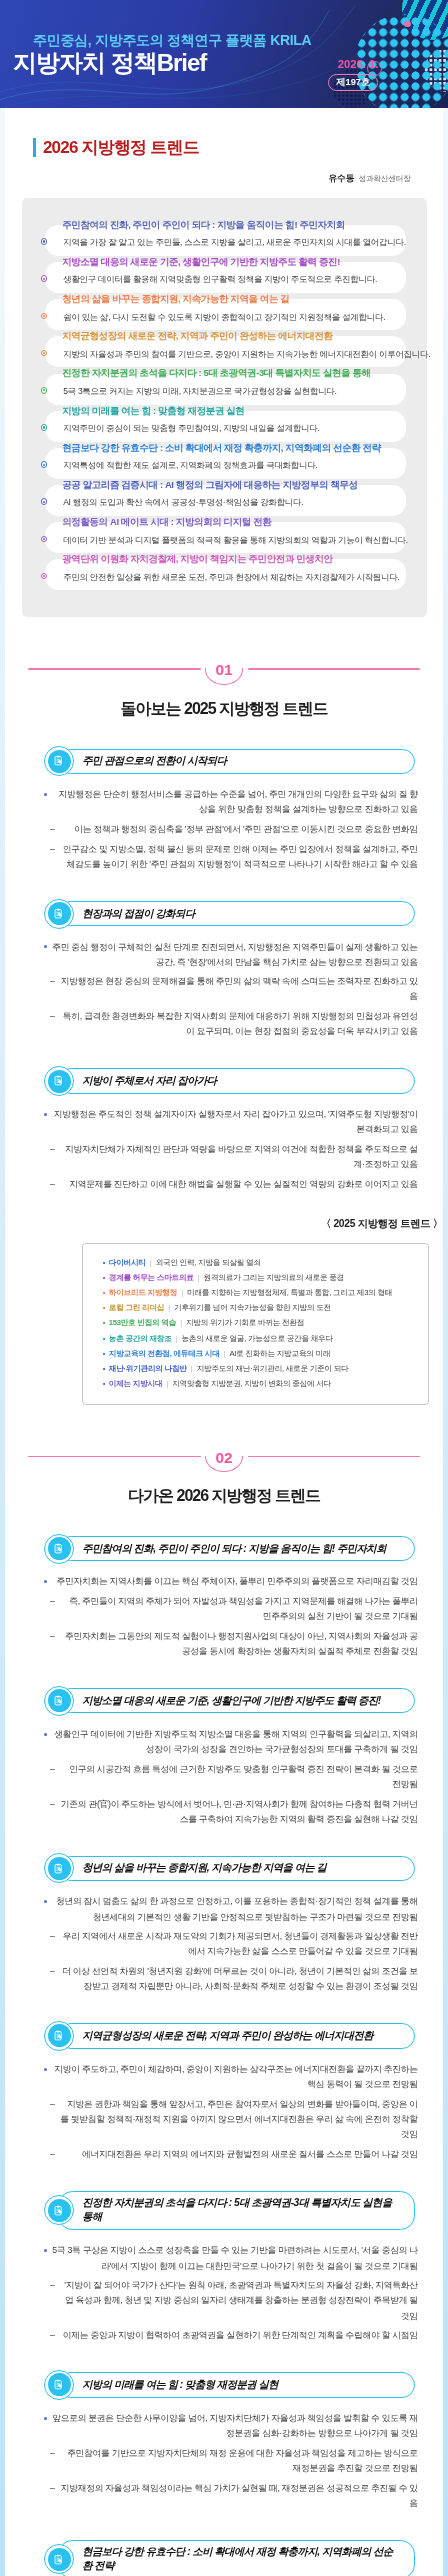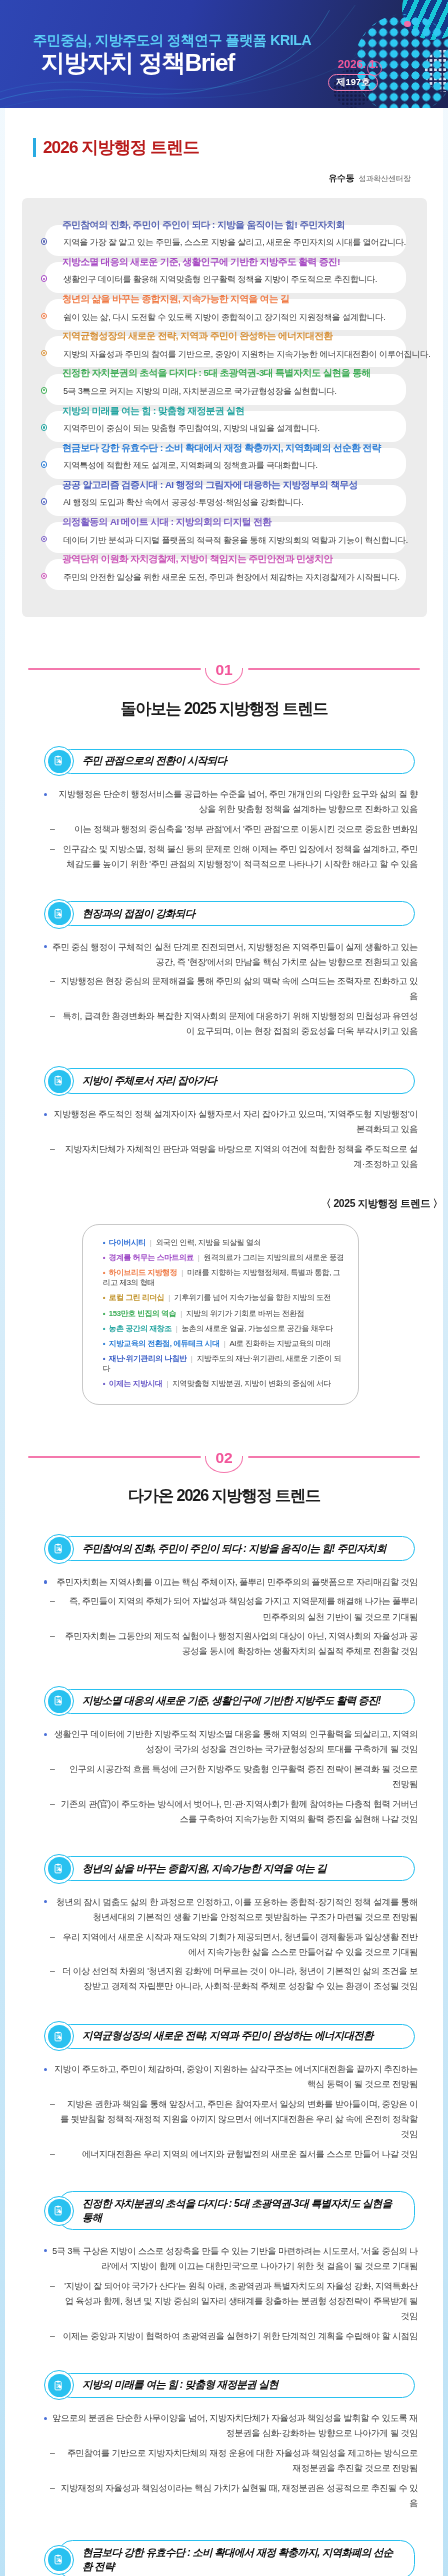--- a/index.html
+++ b/index.html
@@ -3,21 +3,21 @@
 <meta charset="utf-8">
 <style>
   html,body{margin:0;padding:0;}
   body{width:448px;font-family:"Liberation Sans","DejaVu Sans",sans-serif;color:#3b3b3b;background:#fff;}
   .page{width:448px;min-height:2732px;background:linear-gradient(180deg,#f4fafe 0%,#ddeffa 35%,#b9e1f6 100%);display:flex;flex-direction:column;}
 
   
   .banner{height:108px;position:relative;overflow:hidden;flex:none;
     background:linear-gradient(108deg,#2e46b4 0%,#2a3ba4 40%,#20295f 85%,#1c2256 100%);}
   .b-tagline{position:absolute;left:33px;top:32px;font-size:14px;font-weight:700;color:#5bcdf5;letter-spacing:-0.3px;z-index:3;}
-  .b-title{position:absolute;left:41px;top:47px;font-size:24px;font-weight:800;color:#fff;letter-spacing:-1px;z-index:3;}
+  .b-title{position:absolute;left:13px;top:47px;font-size:24px;font-weight:800;color:#fff;letter-spacing:-1px;z-index:3;}
   .b-issue{position:absolute;left:328px;top:58px;text-align:right;z-index:3;}
   .b-date{color:#f2579b;font-weight:800;font-size:11.3px;letter-spacing:0;}
   .b-no{margin-top:3.6px;display:inline-block;border:1.3px solid #f27bae;border-radius:8.8px;color:#fff;font-weight:700;font-size:9.3px;padding:1px 7.2px;}
   .sphere-big{position:absolute;width:101px;height:101px;right:-7.2px;top:14.4px;border-radius:50%;
     background-image:radial-gradient(circle,#2ec9f2 50%,transparent 55%);background-size:10.8px 10.8px;background-position:2.1px 2.1px;z-index:2;}
   .sphere-stripe{position:absolute;width:62px;height:62px;right:-15.5px;top:-21.6px;border-radius:50%;
     background:repeating-linear-gradient(115deg,#17c7d8 0 4.6px,#123a8a 4.6px 10.3px);z-index:1;}
   .sphere-dotwhite{position:absolute;width:43px;height:43px;right:-18.5px;top:49px;border-radius:50%;
     background-image:radial-gradient(circle,#d9e2f2 42%,transparent 48%);background-size:4.6px 4.6px;z-index:1;}
   .halftone{position:absolute;width:39px;height:39px;border-radius:50%;left:333px;top:69px;
@@ -68,21 +68,21 @@
 
   
   .bullets{margin:13.4px 25px 0 38px;font-size:8.8px;line-height:1.72;letter-spacing:-0.3px;color:#3b3b3b;text-align:right;}
   .b1{position:relative;padding-left:7.7px;margin:0 0 4.6px;}
   .b1::before{content:"";position:absolute;left:0.5px;top:5.7px;width:3.1px;height:3.1px;border-radius:50%;background:#4a70d8;}
   .b2{position:relative;padding-left:15.5px;margin:0 0 4.6px;}
   .b2::before{content:"\2013";position:absolute;left:6.7px;color:#3b3b3b;}
 
   
   .trend-heading{text-align:right;font-size:10.3px;font-weight:800;color:#222;margin:25px 0 0;letter-spacing:-0.3px;}
-  .trend-box{margin:12.4px 0 0 77px;width:277px;border:0.8px solid #c9c9c9;border-radius:17px;background:#fff;
+  .trend-box{margin:12.4px 0 0 77px;width:347px;border:0.8px solid #c9c9c9;border-radius:4px;background:#fff;
     padding:13.4px 12.4px 9.3px 19.6px;box-sizing:border-box;}
   .trend-item{font-size:7.7px;margin:0 0 5.2px;letter-spacing:-0.3px;}
   .t-dot{font-weight:800;margin-right:3.6px;}
   .t-title{font-weight:800;}
   .t-sep{color:#bbb;margin:0 4.1px;font-weight:400;}
   .t-desc{color:#3b3b3b;}
 </style>
 </head>
 <body>
 
@@ -234,20 +234,21 @@
               <line x1="8" y1="15.5" x2="11.5" y2="15.5" stroke="#fff" stroke-width="1.3"></line>
               <path d="M14.2 14.2 l4.3 4.3 -1.2 2.6 -2.6 1.2 -4.3 -4.3z" fill="#fff" transform="translate(1.5 -2) scale(0.85)"></path>
             </svg>
           </span>
         </span>
       <div class="sub-pill">지방이 주체로서 자리 잡아가다</div>
     </div>
     <div class="bullets">
       <p class="b1">지방행정은 주도적인 정책 설계자이자 실행자로서 자리 잡아가고 있으며, '지역주도형 지방행정'이 본격화되고 있음</p>
       <p class="b2">지방자치단체가 자체적인 판단과 역량을 바탕으로 지역의 여건에 적합한 정책을 주도적으로 설계·조정하고 있음</p>
+      <p class="b2">지역문제를 진단하고 이에 대한 해법을 실행할 수 있는 실질적인 역량의 강화로 이어지고 있음</p>
     </div>
 
     <div class="trend-heading">〈 2025 지방행정 트렌드 〉</div>
     <div class="trend-box">
       <div class="trend-item"><span class="t-dot t1">•</span><span class="t-title t1">다이버시티</span><span class="t-sep">|</span><span class="t-desc">외국인 인력, 지방을 되살릴 열쇠</span></div>
       <div class="trend-item"><span class="t-dot t2">•</span><span class="t-title t2">경계를 허무는 스마트의료</span><span class="t-sep">|</span><span class="t-desc">원격의료가 그리는 지방의료의 새로운 풍경</span></div>
       <div class="trend-item"><span class="t-dot t3">•</span><span class="t-title t3">하이브리드 지방행정</span><span class="t-sep">|</span><span class="t-desc">미래를 지향하는 지방행정체제, 특별과 통합, 그리고 제3의 형태</span></div>
       <div class="trend-item"><span class="t-dot t4">•</span><span class="t-title t4">로컬 그린 리더십</span><span class="t-sep">|</span><span class="t-desc">기후위기를 넘어 지속가능성을 향한 지방의 도전</span></div>
       <div class="trend-item"><span class="t-dot t5">•</span><span class="t-title t5">153만호 빈집의 역습</span><span class="t-sep">|</span><span class="t-desc">지방의 위기가 기회로 바뀌는 전환점</span></div>
       <div class="trend-item"><span class="t-dot t6">•</span><span class="t-title t6">농촌 공간의 재창조</span><span class="t-sep">|</span><span class="t-desc">농촌의 새로운 얼굴, 가능성으로 공간을 채우다</span></div>

